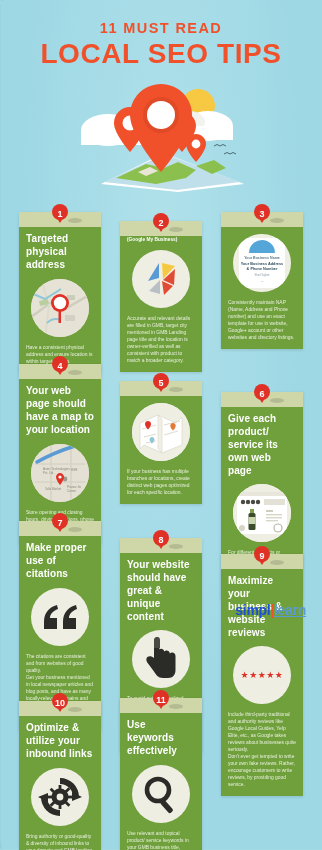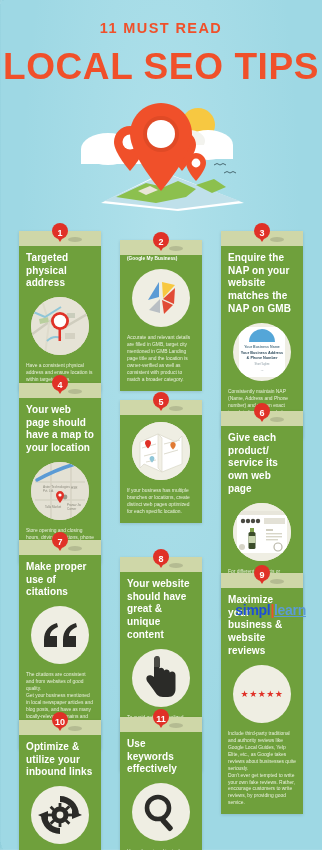--- a/index.html
+++ b/index.html
@@ -40,25 +40,25 @@
   .header { padding-top: 20px; text-align: center; }
   .head-line1 {
     color: #f0502a;
     font-size: 14.5px;
     font-weight: bold;
     letter-spacing: 1.4px;
     text-transform: uppercase;
   }
   .head-line2 {
     color: #f0502a;
-    font-size: 37px;
+    font-size: 28px;
     font-weight: bold;
     letter-spacing: 0.6px;
     text-transform: uppercase;
-    margin-top: 12px;
+    margin-top: 3px;
     line-height: 1.05;
   }
 
   
   .hero { position: relative; height: 120px; margin-top: 6px; }
   .hero svg { position: absolute; left: 50%; top: 0; transform: translateX(-50%); }
 
   
   .cards { position: relative; height: 620px; margin-top: 2px; }
 
@@ -296,21 +296,20 @@
 
     <div class="card" style="left:221px; top:16px;">
       <div class="card-strip">
         <div class="pin-shadow"></div>
         <div class="pin">
           <div class="pin-tip"></div>
             <div class="pin-body"></div>
           <div class="pin-num">3</div>
         </div>
       </div>
-      <div class="card-title">Enquire the NAP on your website matches the NAP on GMB</div>
       <div class="card-art">
         <div class="nap">
           <div class="nap-photo"></div>
           <div class="nap-l1">Your Business Name</div>
           <div class="nap-l2">Your Business Address &amp; Phone Number</div>
           <div class="nap-l3">Short Tagline</div>
           <div class="nap-l4">v3</div>
         </div>
       </div>
       <div class="card-body">Consistently maintain NAP (Name, Address and Phone number) and use an exact template for use in website, Google+ account or other websites and directory listings.</div>

